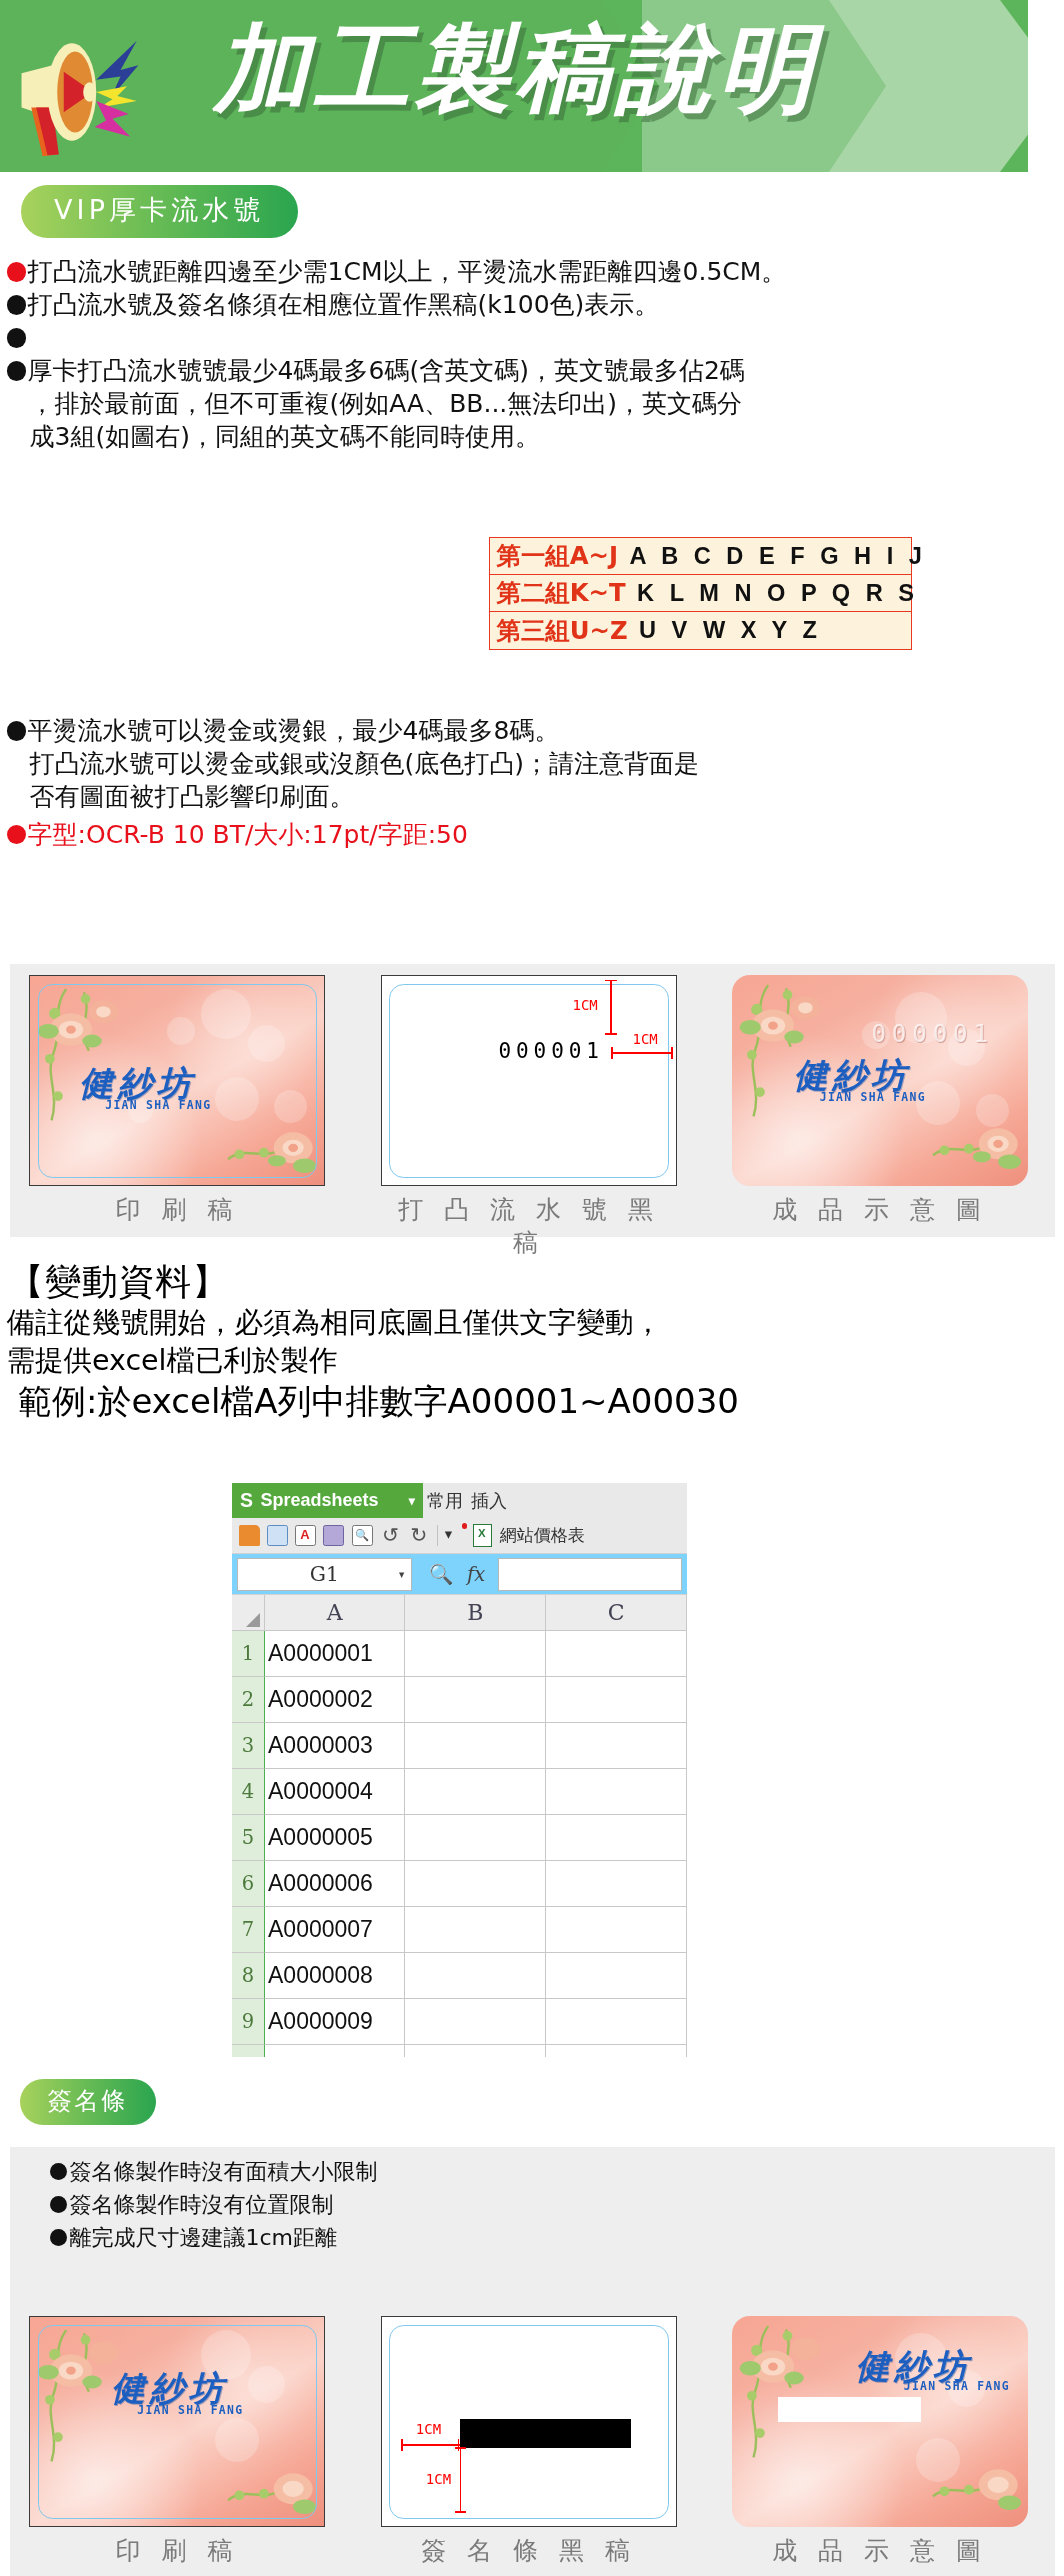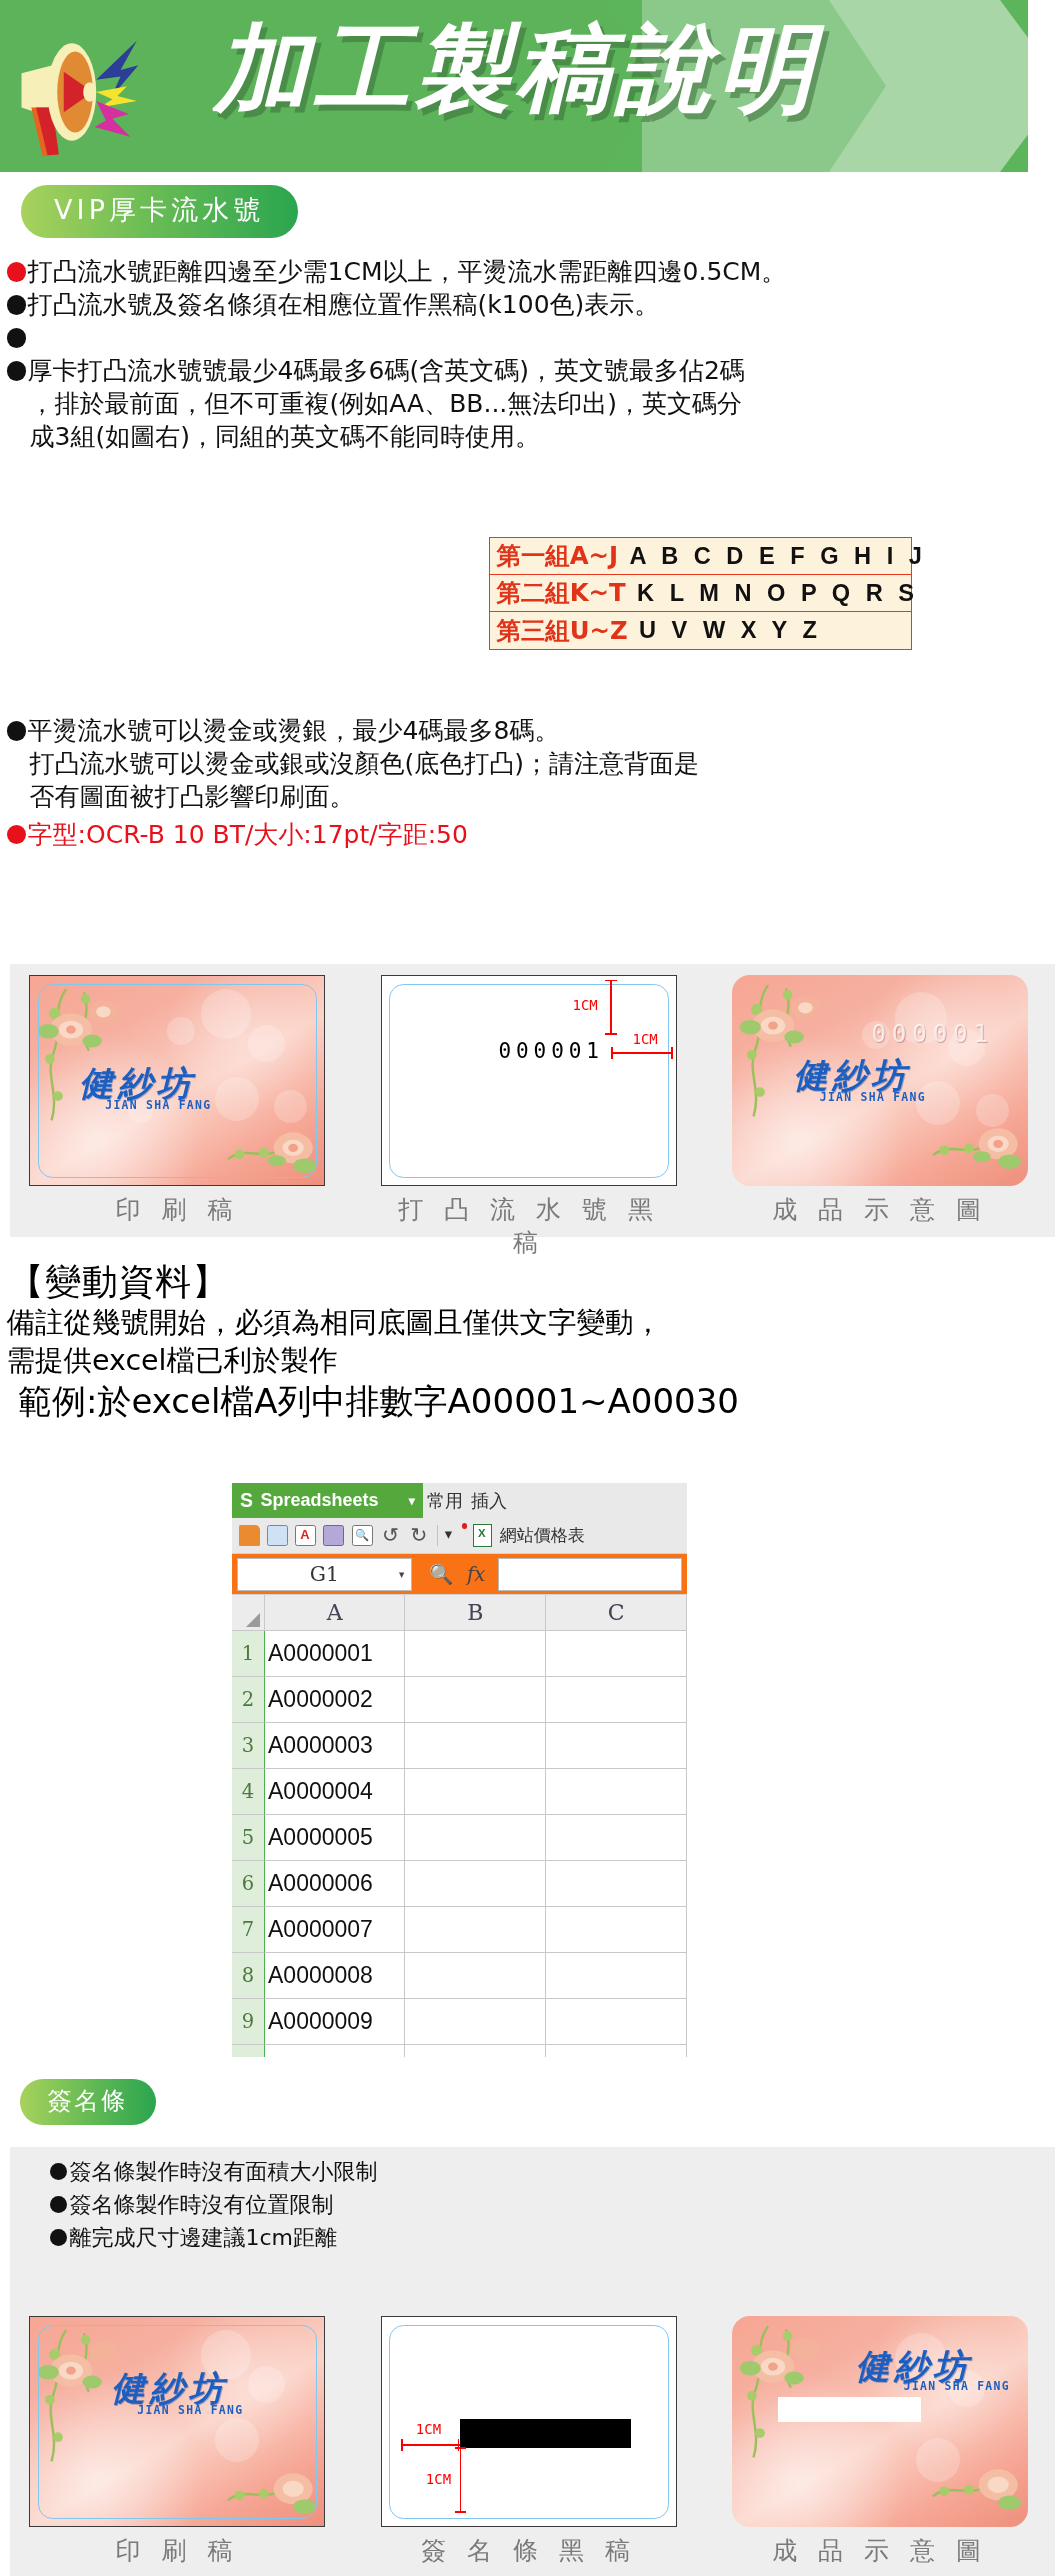--- a/index.html
+++ b/index.html
@@ -164,21 +164,21 @@
   .tb-undo, .tb-redo { color:#555; font-size:20.3px; line-height:21px; text-align:center; }
   .tb-sep { width:0.8px; height:21px; background:#c2c2c2; }
   .tb-caret { color:#333; font-size:14.6px; position:relative; }
   .tb-caret .reddot { position:absolute; right:-1.6px; top:-1.6px; width:5.7px; height:5.7px;
                       border-radius:50%; background:#e01b1b;}
   .tb-xls { width:19.5px; height:23px; background:#fff; border:1.6px solid #2a7a3a; position:relative;}
   .tb-xls:after{ content:"X"; position:absolute; left:4.1px; top:2.4px; font-size:11.4px; color:#2a7a3a; font-weight:bold;}
   .tb-label { font-size:17px; color:#333; white-space:nowrap;
               font-family:"DejaVu Sans","Liberation Sans",sans-serif;}
 
-  .sheet-formula { display:flex; align-items:center; height:41px; background:#f97316;
+  .sheet-formula { display:flex; align-items:center; height:41px; background:#7dd3fc;
                    border-bottom:0.8px solid #d2d2d2; }
   .namebox { width:175px; height:33px; margin:0 4.9px; background:#fff; border:0.8px solid #b9b9b9;
              display:flex; align-items:center; justify-content:center; position:relative;
              font-size:20.3px; color:#333; font-family:"DejaVu Serif","Liberation Serif",serif;}
   .namebox .nb-caret { position:absolute; right:6.5px; font-size:10.6px; color:#444; }
   .fx-zone { display:flex; align-items:center; gap:13px; padding:0 13px; font-size:19.5px; color:#444;}
   .fx-i { font-style:italic; font-family:"DejaVu Serif","Liberation Serif",serif; }
   .formula-input { flex:1; height:33px; background:#fff; border:0.8px solid #b9b9b9; margin-right:4.9px;}
 
   .grid { width:100%; }

